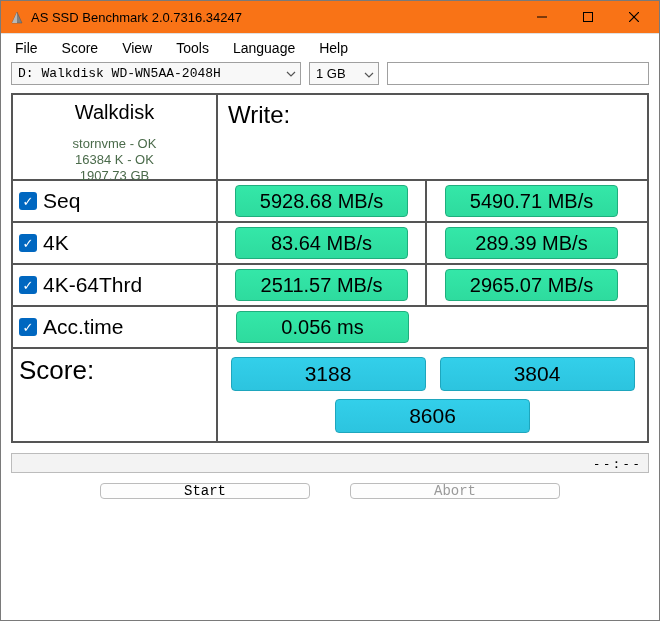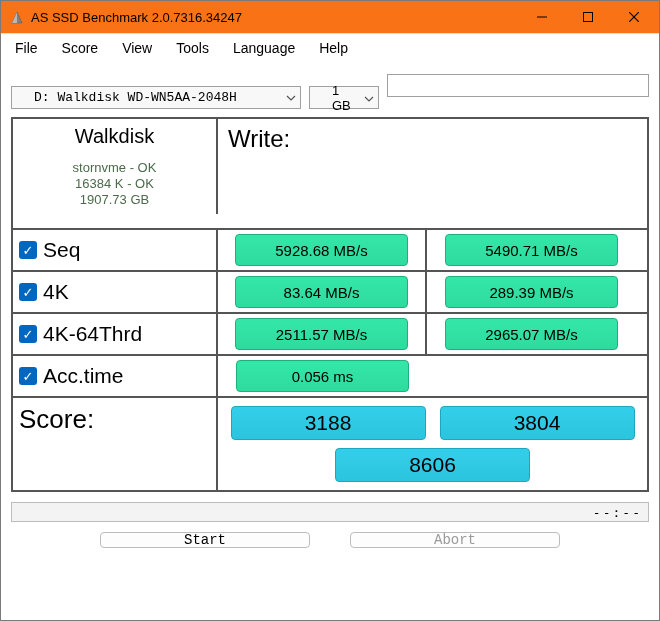--- a/index.html
+++ b/index.html
@@ -7,41 +7,41 @@
 .window { width: 660px; height: 621px; background: #f97316; border: 1px solid #7a7a7a; display: flex; flex-direction: column; }
 .titlebar { height: 32px; display: flex; align-items: center; padding: 0 2px 0 8px; }
 .titlebar .app-icon { width: 16px; height: 16px; margin-right: 6px; display: flex; align-items: center; justify-content: center; }
 .titlebar .title { flex: 1; font-size: 13px; color: #000; }
 .winbtns { display: flex; }
 .winbtn { width: 46px; height: 32px; display: flex; align-items: center; justify-content: center; font-size: 14px; color: #000; }
 .client { flex: 1; display: flex; flex-direction: column; padding: 0 10px 10px 10px; background: #fff; border-top: 1px solid #e0e0e0; }
 .menubar { display: flex; gap: 24px; padding: 6px 4px 6px 4px; font-size: 14px; }
 .menubar div { color: #000; }
 .toolbar { display: flex; gap: 8px; align-items: center; margin-bottom: 8px; }
-.combo { border: 1px solid #a0a0a0; background: #f8f8f8; height: 23px; display: flex; align-items: center; padding: 0 4px 0 22px; font-family: "Courier New", monospace; font-size: 13px; position: relative; margin-top: 24px; }
+.combo { border: 1px solid #a0a0a0; background: #f8f8f8; height: 23px; display: flex; align-items: center; padding: 0 4px 0 6px; font-family: "Courier New", monospace; font-size: 13px; position: relative; }
 .combo .arrow { margin-left: auto; padding-left: 8px; }
 .combo-drive { width: 290px; font-family: "Courier New", monospace; }
 .combo-size { width: 70px; font-family: "Segoe UI", sans-serif; }
 .compress { flex: 1; border: 1px solid #a0a0a0; background: #fff; height: 23px; }
 .grid { border: 2px solid #555; }
 .row { display: flex; border-bottom: 2px solid #555; }
 .row:last-child { border-bottom: none; }
 .cell { border-right: 2px solid #555; display: flex; align-items: center; padding: 4px 6px; }
 .cell:last-child { border-right: none; }
 .col-label { width: 205px; }
 .col-read, .col-write { width: 209px; justify-content: center; }
-.hdr { height: 111px; align-items: flex-start; }
+.hdr { height: 86px; align-items: flex-start; }
 .hdr .col-label { display: flex; flex-direction: column; padding: 6px 8px; }
 .hdr .dname { font-size: 20px; color: #000; margin-bottom: 12px; }
 .hdr .dsub { font-size: 13px; color: #4b6b4b; line-height: 16px; }
 .hdr .col-read, .hdr .col-write { font-size: 24px; align-items: flex-start; justify-content: flex-start; padding: 6px 10px; }
 .test-row { height: 42px; }
 .test-row .col-label { font-size: 21px; gap: 6px; }
 .check { width: 18px; height: 18px; background: #0067c0; border-radius: 3px; display: inline-flex; align-items: center; justify-content: center; color: #fff; font-size: 13px; }
-.pill { width: 173px; height: 32px; background: linear-gradient(#34e7a8, #2edb9e); border: 1px solid #1fae7d; border-radius: 4px; display: flex; align-items: center; justify-content: center; font-size: 15px; color: #000; }
+.pill { width: 173px; height: 32px; background: linear-gradient(#34e7a8, #2edb9e); border: 1px solid #1fae7d; border-radius: 4px; display: flex; align-items: center; justify-content: center; font-size: 20px; color: #000; }
 .score-row { height: 92px; }
 .score-row .col-label { font-size: 26px; align-items: flex-start; padding-top: 6px; }
 .score-area { flex: 1; display: flex; flex-direction: column; align-items: center; justify-content: center; gap: 8px; padding: 6px 8px; }
 .score-line { display: flex; gap: 14px; }
 .score-pill { width: 195px; height: 34px; background: linear-gradient(#33cfea, #2cc4df); border: 1px solid #1ea6bd; border-radius: 4px; display: flex; align-items: center; justify-content: center; font-size: 21px; color: #000; }
 .progress { margin-top: 10px; height: 20px; border: 1px solid #bcbcbc; background: #f3f3f3; display: flex; align-items: center; padding: 0 6px; }
 .progress .dashes { margin-left: auto; font-family: monospace; letter-spacing: 2px; color: #000; font-size: 13px; }
 .buttons { display: flex; justify-content: center; gap: 40px; margin-top: 10px; }
 .btn { width: 210px; height: 16px; border: 1px solid #bcbcbc; border-radius: 4px; background: #fdfdfd; display: flex; align-items: center; justify-content: center; font-family: "Courier New", monospace; font-size: 14px; }
 .btn.disabled { color: #9a9a9a; }

